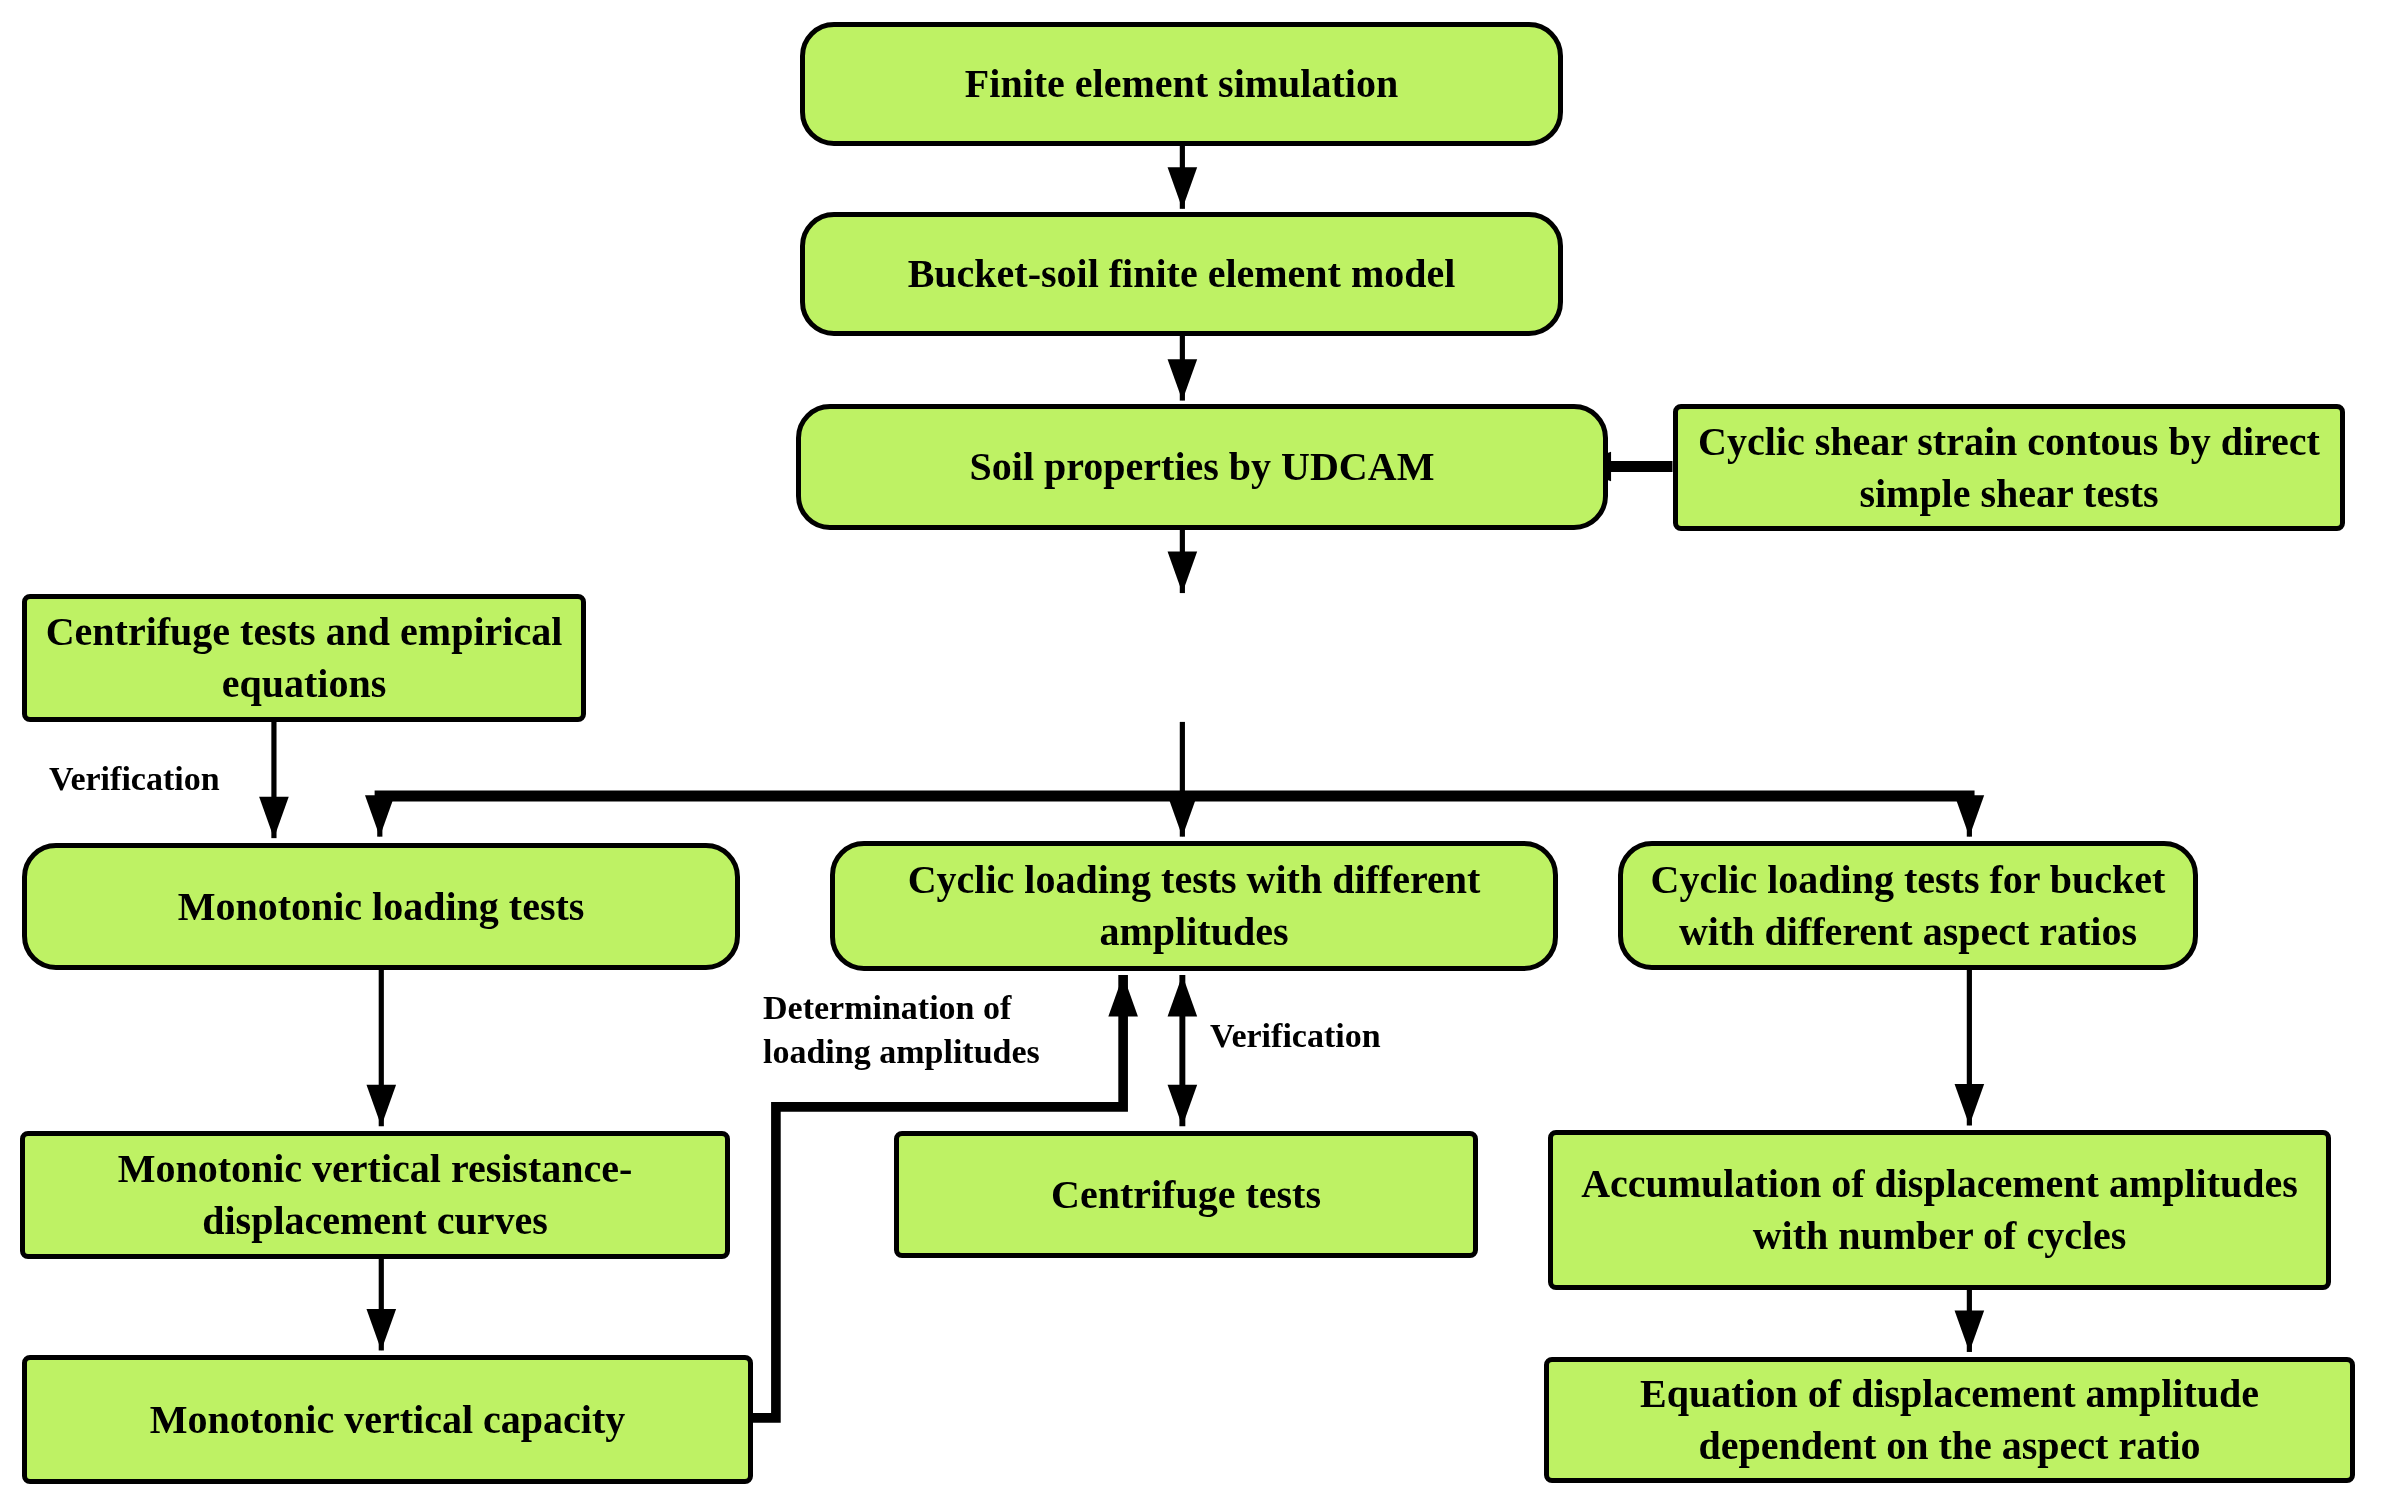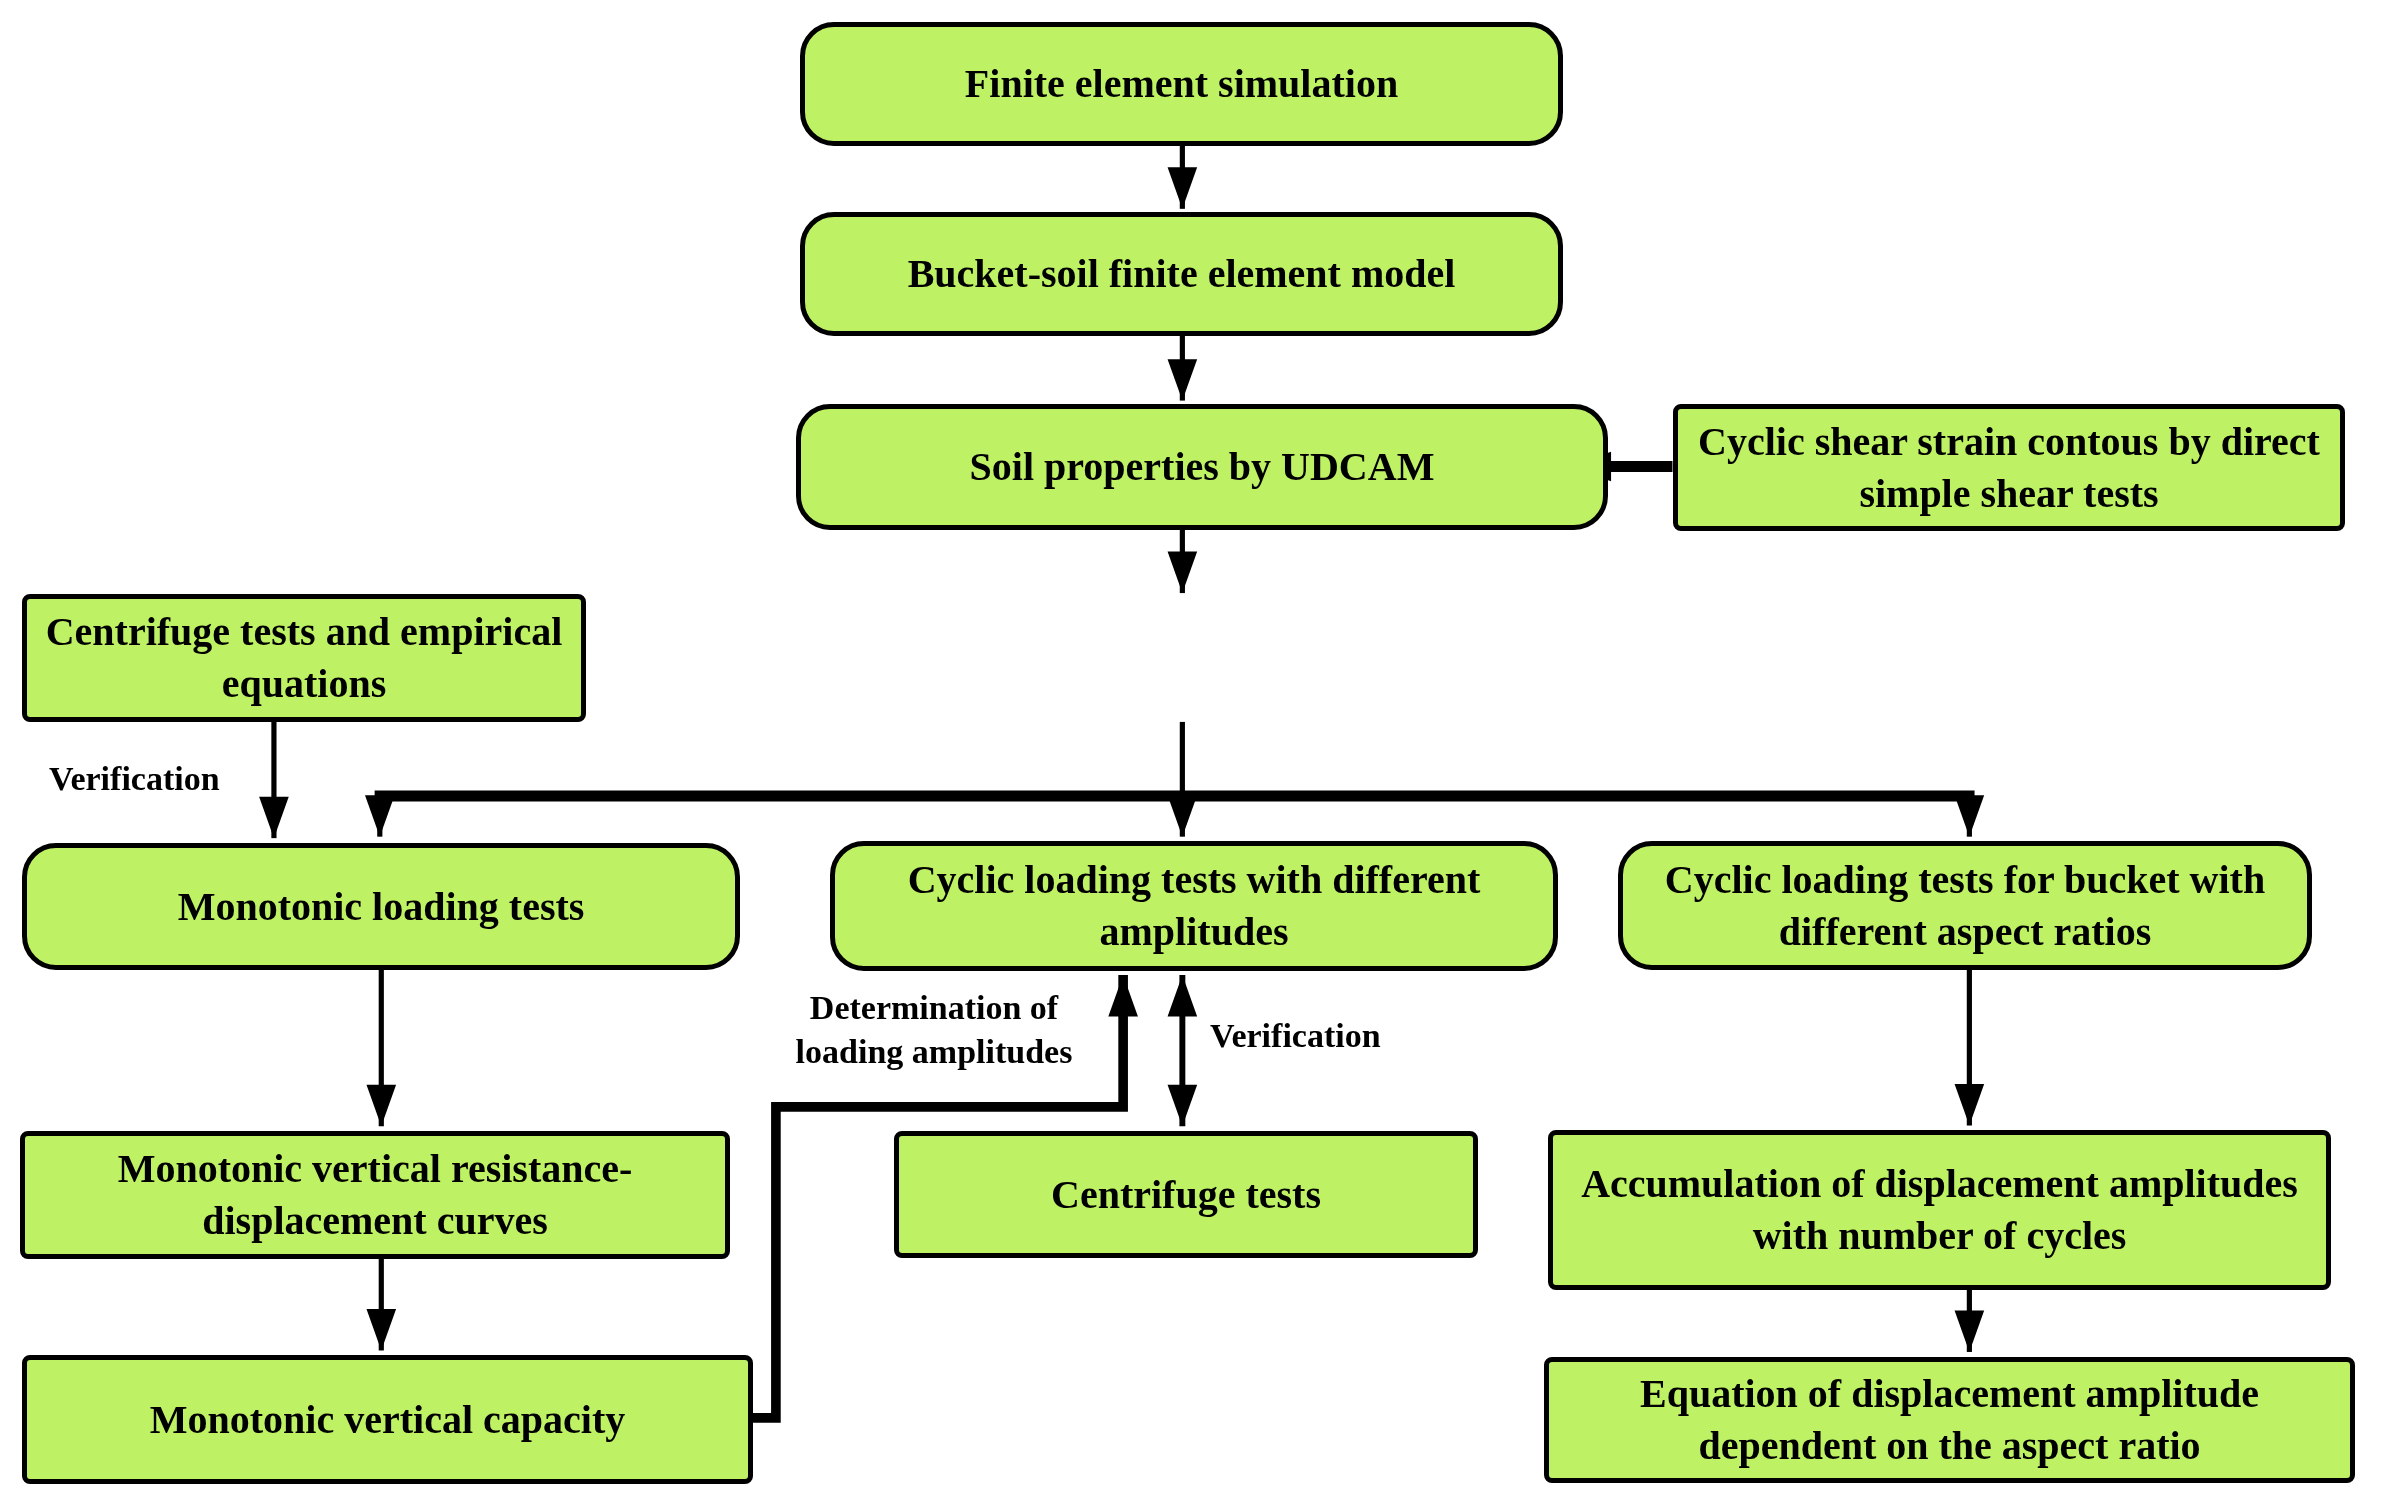--- a/index.html
+++ b/index.html
@@ -26,21 +26,21 @@
   }
   .rounded{border-radius:34px;}
   .rect{border-radius:8px;}
   .edge-label{
     position:absolute;
     font-weight:bold;
     font-size:34px;
     line-height:1.28;
     white-space:normal;
   }
-  .edge-label.centered{text-align:center;}
+  .edge-label.centered{}
 </style>
 </head>
 <body>
 
 <div id="stage">
 
   <svg id="edges" viewBox="0 0 3243 2034" xmlns="http://www.w3.org/2000/svg">
     <defs>
       <marker id="ah" markerUnits="userSpaceOnUse" markerWidth="64" markerHeight="48" refX="58" refY="24" orient="auto">
         <path d="M2,4 L58,24 L2,44 Z" fill="#000"></path>
@@ -80,21 +80,21 @@
 
   <div class="node rounded" style="left:796px;top:404px;width:812px;height:126px;">Soil properties by UDCAM</div>
   <div class="node rect" style="left:1673px;top:404px;width:672px;height:127px;">Cyclic shear strain contous by direct simple shear tests</div>
 
   <div class="node rect" style="left:22px;top:594px;width:564px;height:128px;">Centrifuge tests and empirical equations</div>
 
   <div class="edge-label" style="left:49px;top:757px;width:237px;">Verification</div>
 
   <div class="node rounded" style="left:22px;top:843px;width:718px;height:127px;">Monotonic loading tests</div>
   <div class="node rounded" style="left:830px;top:841px;width:728px;height:130px;">Cyclic loading tests with different amplitudes</div>
-  <div class="node rounded" style="left:1618px;top:841px;width:694px;height:129px;">Cyclic loading tests for bucket with different aspect ratios</div>
+  <div class="node rounded" style="left:1618px;top:841px;width:580px;height:129px;">Cyclic loading tests for bucket with different aspect ratios</div>
 
   <div class="edge-label centered" style="left:763px;top:986px;width:342px;">Determination of loading amplitudes</div>
 
   <div class="edge-label" style="left:1210px;top:1014px;width:237px;">Verification</div>
 
   <div class="node rect" style="left:20px;top:1131px;width:710px;height:128px;">Monotonic vertical resistance-displacement curves</div>
   <div class="node rect" style="left:894px;top:1131px;width:584px;height:127px;">Centrifuge tests</div>
   <div class="node rect" style="left:1548px;top:1130px;width:783px;height:160px;">Accumulation of displacement amplitudes with number of cycles</div>
 
   <div class="node rect" style="left:22px;top:1355px;width:731px;height:129px;">Monotonic vertical capacity</div>

